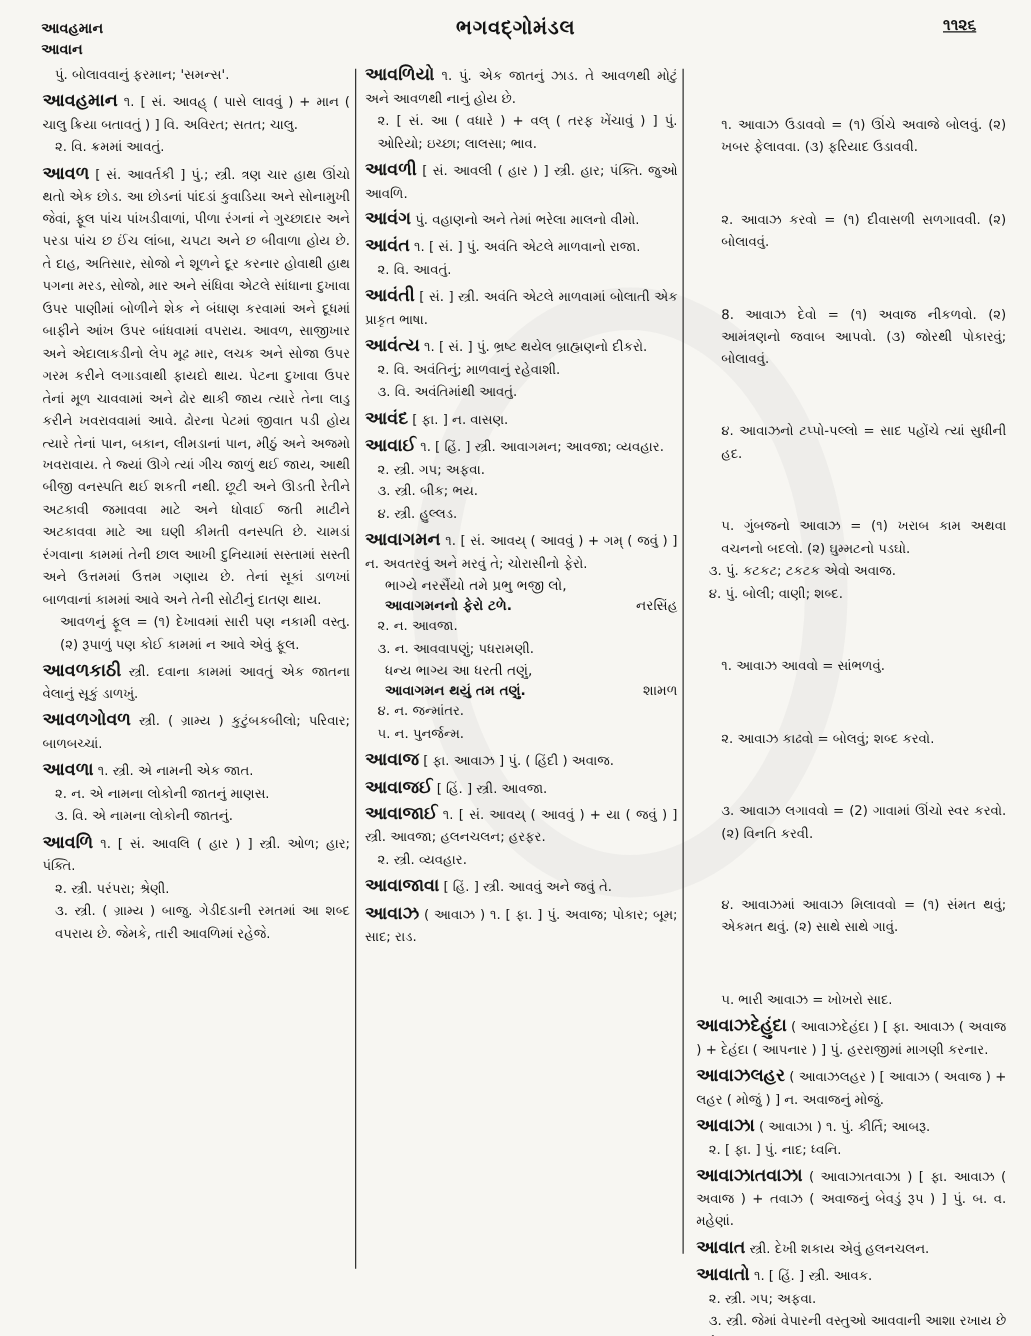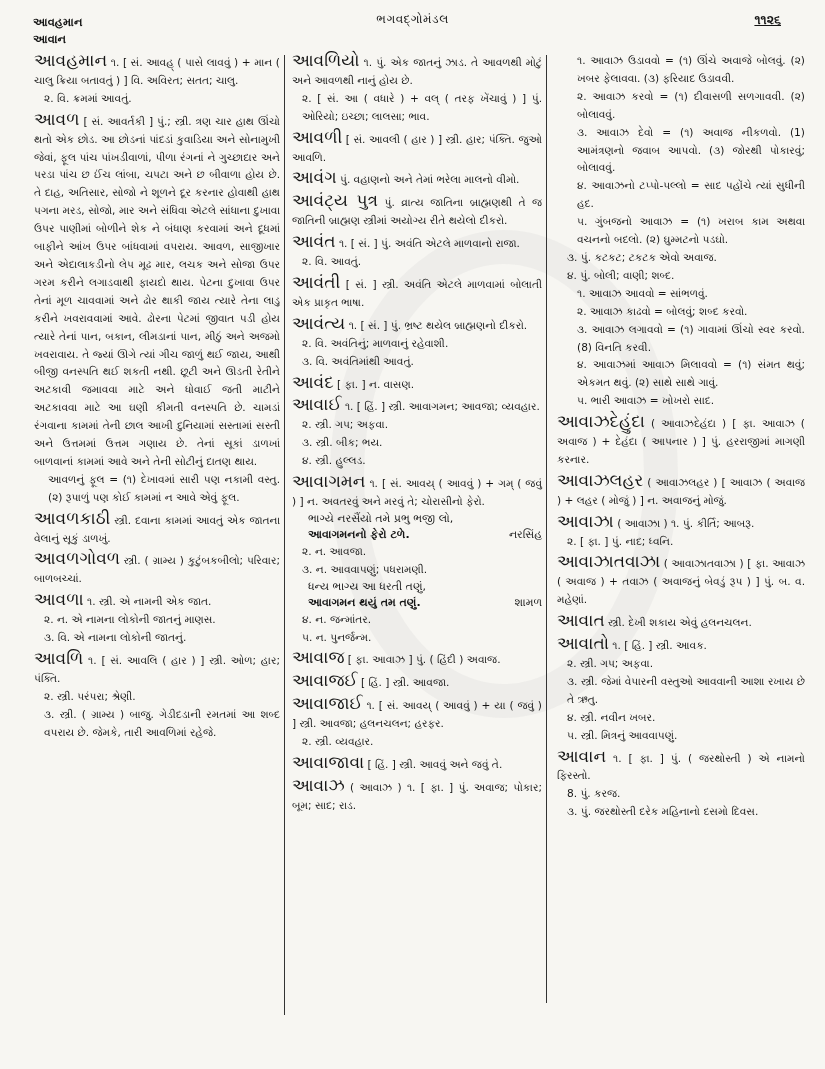--- a/index.html
+++ b/index.html
@@ -5,62 +5,65 @@
   html, body { margin: 0; padding: 0; }
   body {
     width: 825px; height: 1069px; overflow: hidden;
     background: #f7f6f2; color: #141414;
     font-family: "DejaVu Sans", "Liberation Sans", sans-serif;
     position: relative;
   }
   .header { position: absolute; left: 0; top: 0; width: 825px; height: 42px; }
   .guide-top { position: absolute; left: 33px; top: 15px; font-size: 11.5px; font-weight: bold; }
   .guide-bottom { position: absolute; left: 33px; top: 32px; font-size: 11.5px; font-weight: bold; }
-  .running-title { position: absolute; left: 0; width: 825px; top: 12px; text-align: center; font-size: 12px; font-weight: normal; letter-spacing: 0.5px; }
+  .running-title { position: absolute; left: 0; width: 825px; top: 12px; text-align: center; font-size: 16px; font-weight: bold; letter-spacing: 0.5px; }
   .page-no { position: absolute; right: 44px; top: 12px; font-size: 12.5px; font-weight: bold; text-decoration: underline; }
   .watermark {
     position: absolute; left: 330px; top: 230px; width: 280px; height: 420px;
     border-radius: 50%; border: 34px solid rgba(200,200,200,0.18);
     pointer-events: none;
   }
   .col {
     position: absolute; top: 52px;
     font-size: 10.6px; line-height: 17.9px; text-align: justify;
   }
   .col1 { left: 34px; width: 246px; }
   .col2 { left: 292px; width: 250px; }
   .col3 { left: 557px; width: 248px; }
   .rule { position: absolute; top: 55px; width: 1px; background: #333; }
   .rule1 { left: 284px; height: 960px; }
   .rule2 { left: 546px; height: 948px; }
   .entry { margin-bottom: 3px; }
-  .hw { font-weight: normal; font-size: 17px; }
+  .hw { font-weight: bold; font-size: 14px; }
   .line { display: block; padding-left: 10px; }
   .line.sub { padding-left: 14px; }
-  .line.deep { padding-left: 20px; }
+  .line.deep { padding-left: 20px; margin-top: 40px; }
   .quote { display: block; padding-left: 16px; font-size: 11px; line-height: 16px; }
   .quote .qa { float: right; }
 </style>
 </head>
 <body>
 
 <div class="header">
   <div class="guide-top">આવહમાન</div>
   <div class="guide-bottom">આવાન</div>
   <div class="running-title">ભગવદ્ગોમંડલ</div>
   <div class="page-no">૧૧૨૬</div>
 </div>
 
 <div class="watermark"></div>
 
 <div class="rule rule1"></div>
 <div class="rule rule2"></div>
 
 <div class="col col1">
   <div class="entry">
+    <span class="line">પું. બોલાવવાનું ફરમાન; 'સમન્સ'.</span>
+  </div>
+  <div class="entry">
     <span class="hw">આવહમાન</span>
     <span>૧. [ સં. આવહ્ ( પાસે લાવવું ) + માન ( ચાલુ ક્રિયા બતાવતું ) ] વિ. અવિરત; સતત; ચાલુ.</span>
     <span class="line">૨. વિ. ક્રમમાં આવતું.</span>
   </div>
   <div class="entry">
     <span class="hw">આવળ</span>
     <span>[ સં. આવર્તકી ] પું.; સ્ત્રી. ત્રણ ચાર હાથ ઊંચો થતો એક છોડ. આ છોડનાં પાંદડાં કુવાડિયા અને સોનામુખી જેવાં, ફૂલ પાંચ પાંખડીવાળાં, પીળા રંગનાં ને ગુચ્છાદાર અને પરડા પાંચ છ ઈંચ લાંબા, ચપટા અને છ બીવાળા હોય છે. તે દાહ, અતિસાર, સોજો ને શૂળને દૂર કરનાર હોવાથી હાથ પગના મરડ, સોજો, માર અને સંધિવા એટલે સાંધાના દુખાવા ઉપર પાણીમાં બોળીને શેક ને બંધાણ કરવામાં અને દૂધમાં બાફીને આંખ ઉપર બાંધવામાં વપરાય. આવળ, સાજીખાર અને એદાલાકડીનો લેપ મૂઢ માર, લચક અને સોજા ઉપર ગરમ કરીને લગાડવાથી ફાયદો થાય. પેટના દુખાવા ઉપર તેનાં મૂળ ચાવવામાં અને ઢોર થાકી જાય ત્યારે તેના લાડુ કરીને ખવરાવવામાં આવે. ઢોરના પેટમાં જીવાત પડી હોય ત્યારે તેનાં પાન, બકાન, લીમડાનાં પાન, મીઠું અને અજમો ખવરાવાય. તે જ્યાં ઊગે ત્યાં ગીચ જાળું થઈ જાય, આથી બીજી વનસ્પતિ થઈ શકતી નથી. છૂટી અને ઊડતી રેતીને અટકાવી જમાવવા માટે અને ધોવાઈ જતી માટીને અટકાવવા માટે આ ઘણી કીમતી વનસ્પતિ છે. ચામડાં રંગવાના કામમાં તેની છાલ આખી દુનિયામાં સસ્તામાં સસ્તી અને ઉત્તમમાં ઉત્તમ ગણાય છે. તેનાં સૂકાં ડાળખાં બાળવાનાં કામમાં આવે અને તેની સોટીનું દાતણ થાય.</span>
     <span class="line sub">આવળનું ફૂલ = (૧) દેખાવમાં સારી પણ નકામી વસ્તુ. (૨) રૂપાળું પણ કોઈ કામમાં ન આવે એવું ફૂલ.</span>
   </div>
   <div class="entry">
@@ -91,24 +94,20 @@
     <span>૧. પું. એક જાતનું ઝાડ. તે આવળથી મોટું અને આવળથી નાનું હોય છે.</span>
     <span class="line">૨. [ સં. આ ( વધારે ) + વલ્ ( તરફ ખેંચાવું ) ] પું. ઓરિયો; ઇચ્છા; લાલસા; ભાવ.</span>
   </div>
   <div class="entry">
     <span class="hw">આવળી</span>
     <span>[ સં. આવલી ( હાર ) ] સ્ત્રી. હાર; પંક્તિ. જુઓ આવળિ.</span>
   </div>
   <div class="entry">
     <span class="hw">આવંગ</span>
     <span>પું. વહાણનો અને તેમાં ભરેલા માલનો વીમો.</span>
-  </div>
-  <div class="entry">
-    <span class="hw">આવંટ્ય પુત્ર</span>
-    <span>પું. વ્રાત્ય જાતિના બ્રાહ્મણથી તે જ જાતિની બ્રાહ્મણ સ્ત્રીમાં અયોગ્ય રીતે થયેલો દીકરો.</span>
   </div>
   <div class="entry">
     <span class="hw">આવંત</span>
     <span>૧. [ સં. ] પું. અવંતિ એટલે માળવાનો રાજા.</span>
     <span class="line">૨. વિ. આવતું.</span>
   </div>
   <div class="entry">
     <span class="hw">આવંતી</span>
     <span>[ સં. ] સ્ત્રી. અવંતિ એટલે માળવામાં બોલાતી એક પ્રાકૃત ભાષા.</span>
   </div>
@@ -167,28 +166,28 @@
   <div class="entry">
     <span class="hw">આવાઝ</span>
     <span>( આવાઝ ) ૧. [ ફા. ] પું. અવાજ; પોકાર; બૂમ; સાદ; રાડ.</span>
   </div>
 </div>
 
 <div class="col col3">
   <div class="entry">
     <span class="line deep">૧. આવાઝ ઉડાવવો = (૧) ઊંચે અવાજે બોલવું. (૨) ખબર ફેલાવવા. (૩) ફરિયાદ ઉડાવવી.</span>
     <span class="line deep">૨. આવાઝ કરવો = (૧) દીવાસળી સળગાવવી. (૨) બોલાવવું.</span>
-    <span class="line deep">૩. આવાઝ દેવો = (૧) અવાજ નીકળવો. (1) આમંત્રણનો જવાબ આપવો. (૩) જોરથી પોકારવું; બોલાવવું.</span>
+    <span class="line deep">8. આવાઝ દેવો = (૧) અવાજ નીકળવો. (૨) આમંત્રણનો જવાબ આપવો. (૩) જોરથી પોકારવું; બોલાવવું.</span>
     <span class="line deep">૪. આવાઝનો ટપ્પો-પલ્લો = સાદ પહોંચે ત્યાં સુધીની હદ.</span>
     <span class="line deep">૫. ગુંબજનો આવાઝ = (૧) ખરાબ કામ અથવા વચનનો બદલો. (૨) ઘુમ્મટનો પડઘો.</span>
     <span class="line">૩. પું. કટકટ; ટકટક એવો અવાજ.</span>
     <span class="line">૪. પું. બોલી; વાણી; શબ્દ.</span>
     <span class="line deep">૧. આવાઝ આવવો = સાંભળવું.</span>
     <span class="line deep">૨. આવાઝ કાઢવો = બોલવું; શબ્દ કરવો.</span>
-    <span class="line deep">૩. આવાઝ લગાવવો = (૧) ગાવામાં ઊંચો સ્વર કરવો. (8) વિનતિ કરવી.</span>
+    <span class="line deep">૩. આવાઝ લગાવવો = (2) ગાવામાં ઊંચો સ્વર કરવો. (૨) વિનતિ કરવી.</span>
     <span class="line deep">૪. આવાઝમાં આવાઝ મિલાવવો = (૧) સંમત થવું; એકમત થવું. (૨) સાથે સાથે ગાવું.</span>
     <span class="line deep">૫. ભારી આવાઝ = ખોખરો સાદ.</span>
   </div>
   <div class="entry">
     <span class="hw">આવાઝદેહુંદા</span>
     <span>( આવાઝદેહંદા ) [ ફા. આવાઝ ( અવાજ ) + દેહંદા ( આપનાર ) ] પું. હરરાજીમાં માગણી કરનાર.</span>
   </div>
   <div class="entry">
     <span class="hw">આવાઝલહર</span>
     <span>( આવાઝલહર ) [ આવાઝ ( અવાજ ) + લહર ( મોજું ) ] ન. અવાજનું મોજું.</span>

